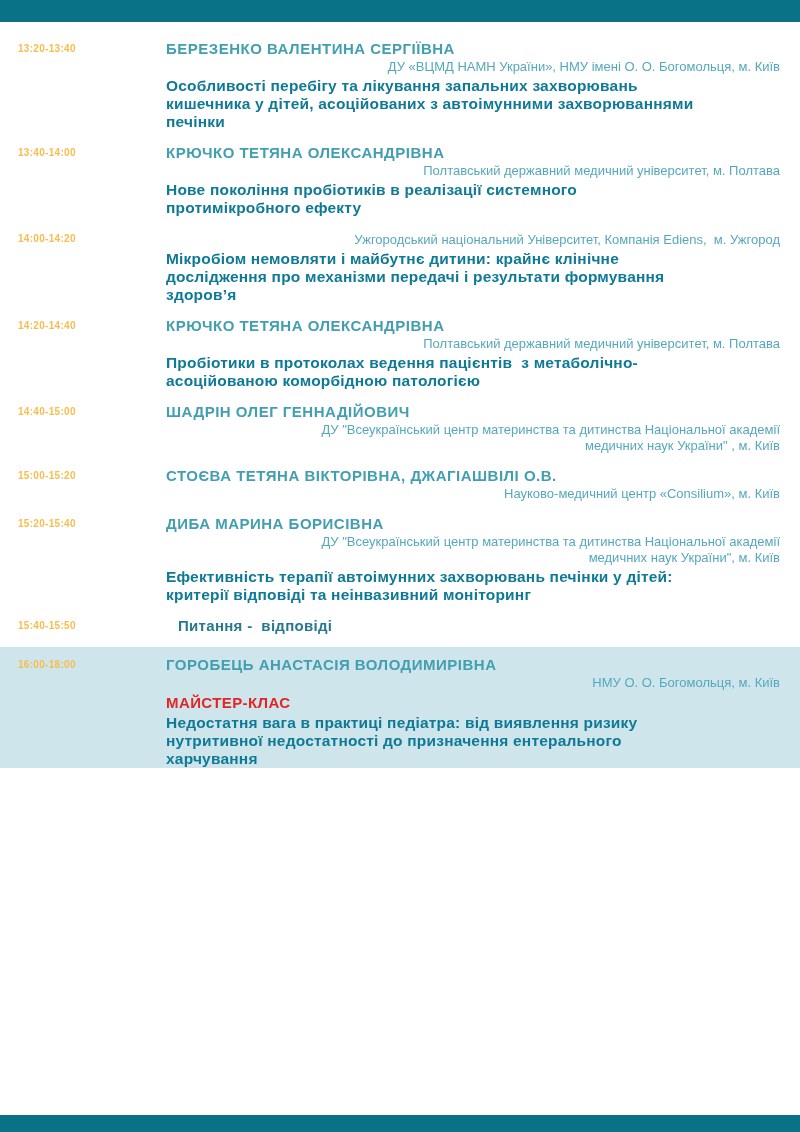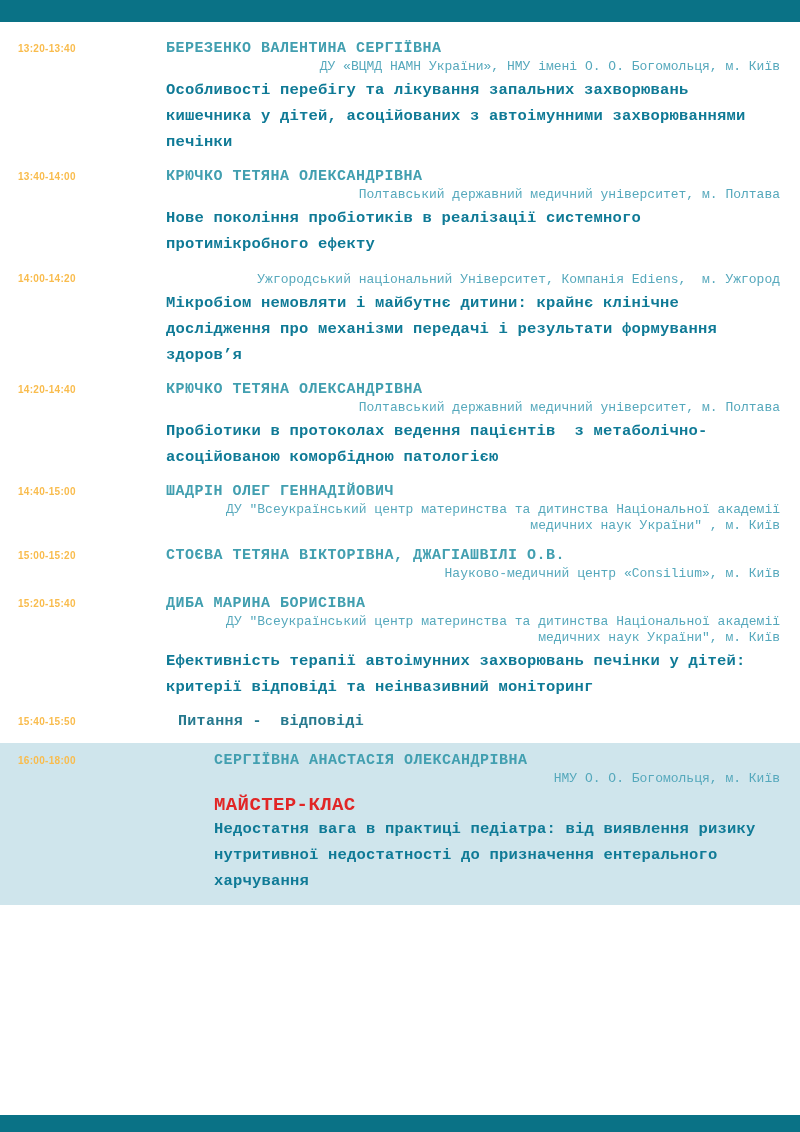--- a/index.html
+++ b/index.html
@@ -29,68 +29,65 @@
   }
   .entry {
     display: flex;
     align-items: flex-start;
     padding: 0 20px 0 18px;
     margin-bottom: 13px;
   }
   .entry.highlighted {
     background: var(--highlight-bg, #cfe5ec);
     padding-top: 9px;
-    padding-bottom: 11px;
     margin-bottom: 0;
-    gap: 48px;
   }
   .time {
     flex: 0 0 148px;
     width: 148px;
     font-size: 10px;
     font-weight: 700;
     letter-spacing: 0.3px;
     line-height: 17px;
     color: var(--time-color, #f9bc4d);
   }
   .content {
     flex: 1 1 auto;
     min-width: 0;
     max-width: 616px;
-    font-family: Liberation Mono, monospace;
   }
   .speaker {
     font-size: 15px;
     font-weight: 700;
     letter-spacing: 0.5px;
     line-height: 17px;
     color: var(--speaker-color, #429fb0);
   }
   .institution {
     font-size: 13px;
     font-weight: 500;
     line-height: 16px;
     margin-top: 2px;
     color: var(--institution-color, #55a8bc);
     white-space: pre-wrap;
     text-align: right;
   }
   .session-label {
-    font-size: 19px;
+    font-size: 15px;
     font-weight: 800;
     letter-spacing: 0.4px;
     line-height: 18px;
-    margin-top: 9px;
+    margin-top: 3px;
     color: var(--label-color, #e12626);
   }
   .talk-title {
     font-size: 15.5px;
     font-weight: 700;
     letter-spacing: 0.2px;
-    line-height: 26px;
+    line-height: 18px;
     margin-top: 2px;
     color: var(--title-color, #0f7a96);
     white-space: pre-wrap;
   }
   .note {
     font-size: 15px;
     font-weight: 600;
     letter-spacing: 0.3px;
     line-height: 17px;
     color: var(--note-color, #26798e);
@@ -183,21 +180,21 @@
     <div class="entry">
     <div class="time">15:40-15:50</div>
     <div class="content">
 
       <div class="note">Питання -  відповіді</div>
     </div>
   </div>
     <div class="entry highlighted">
     <div class="time">16:00-18:00</div>
     <div class="content">
-      <div class="speaker">СЕРГІЇВНА АНАСТАСІЯ ОЛЕКСАНДРІВНА</div>
+      <div class="speaker">ГОРОБЕЦЬ АНАСТАСІЯ ВОЛОДИМИРІВНА</div>
       <div class="institution">НМУ О. О. Богомольця, м. Київ</div>
       <div class="session-label">МАЙСТЕР-КЛАС</div>
       <div class="talk-title">Недостатня вага в практиці педіатра: від виявлення ризику
 нутритивної недостатності до призначення ентерального
 харчування</div>
 
     </div>
   </div>
   </div>
 

